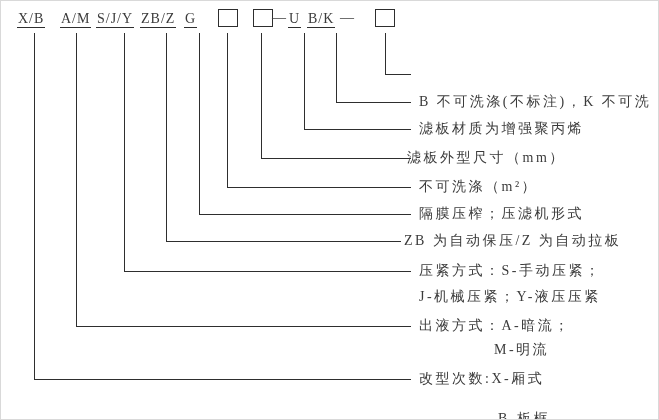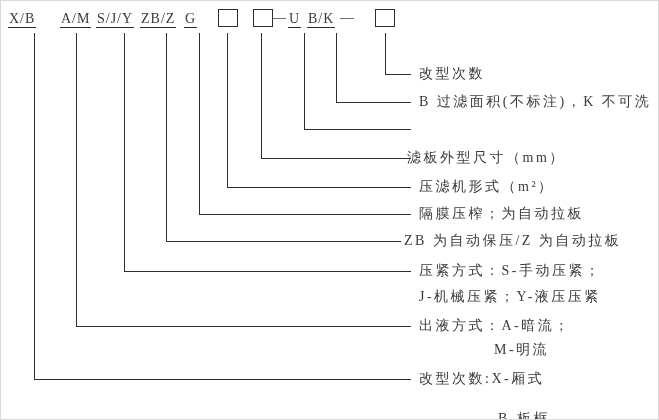--- a/index.html
+++ b/index.html
@@ -49,21 +49,21 @@
     font-size:14px;
     letter-spacing:2.5px;
     white-space:nowrap;
   }
 </style>
 </head>
 <body>
 
 <div id="canvas">
 
-  <span class="code" style="left:7px">X/B</span>
+  <span class="code" style="left:16px">X/B</span>
   <span class="code" style="left:59px">A/M</span>
   <span class="code" style="left:95px">S/J/Y</span>
   <span class="code" style="left:139px">ZB/Z</span>
   <span class="code" style="left:183px">G</span>
   <div class="spec-box" style="left:217px"></div>
   <div class="spec-box" style="left:252px"></div>
   <span class="dash" style="left:271px">—</span>
   <span class="code" style="left:287px">U</span>
   <span class="code" style="left:306px">B/K</span>
   <span class="dash" style="left:339px">—</span>
@@ -84,25 +84,25 @@
   <div class="hline" style="left:335px; top:101px; width:75px"></div>
   <div class="hline" style="left:303px; top:128px; width:107px"></div>
   <div class="hline" style="left:260px; top:157px; width:150px"></div>
   <div class="hline" style="left:226px; top:186px; width:184px"></div>
   <div class="hline" style="left:198px; top:213px; width:212px"></div>
   <div class="hline" style="left:165px; top:240px; width:235px"></div>
   <div class="hline" style="left:123px; top:270px; width:287px"></div>
   <div class="hline" style="left:75px;  top:325px; width:335px"></div>
   <div class="hline" style="left:33px;  top:378px; width:377px"></div>
 
-  <span class="lbl" style="left:418px; top:64px">改型次数</span>
-  <span class="lbl" style="left:418px; top:92px">B 过滤面积(不标注)，K 不可洗</span>
+  <span class="lbl" style="left:418px; top:92px">B 不可洗涤(不标注)，K 不可洗</span>
+  <span class="lbl" style="left:418px; top:119px">滤板材质为增强聚丙烯</span>
   <span class="lbl" style="left:406px; top:148px">滤板外型尺寸（mm）</span>
-  <span class="lbl" style="left:418px; top:177px">压滤机形式（m²）</span>
-  <span class="lbl" style="left:418px; top:204px">隔膜压榨；为自动拉板</span>
+  <span class="lbl" style="left:418px; top:177px">不可洗涤（m²）</span>
+  <span class="lbl" style="left:418px; top:204px">隔膜压榨；压滤机形式</span>
   <span class="lbl" style="left:403px; top:231px">ZB 为自动保压/Z 为自动拉板</span>
   <span class="lbl" style="left:418px; top:261px">压紧方式：S-手动压紧；</span>
   <span class="lbl" style="left:418px; top:316px">出液方式：A-暗流；</span>
   <span class="lbl" style="left:418px; top:287px">J-机械压紧；Y-液压压紧</span>
   <span class="lbl" style="left:493px; top:340px">M-明流</span>
   <span class="lbl" style="left:418px; top:369px">改型次数:X-厢式</span>
   <span class="lbl" style="left:497px; top:409px">B-板框</span>
 
 </div>
 

